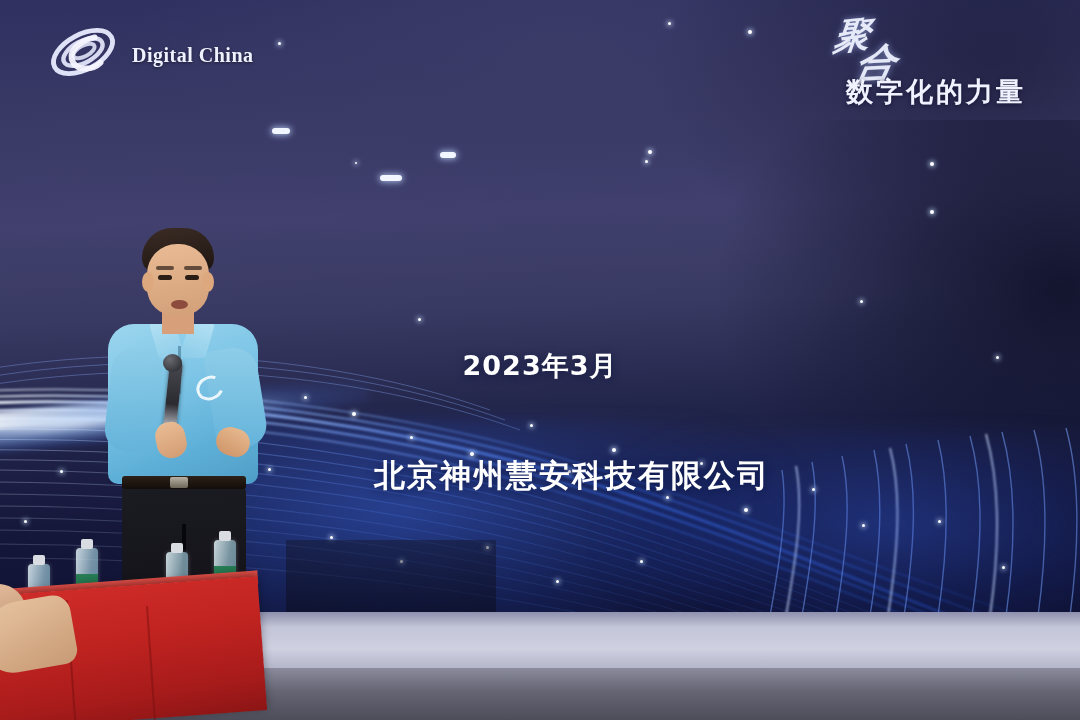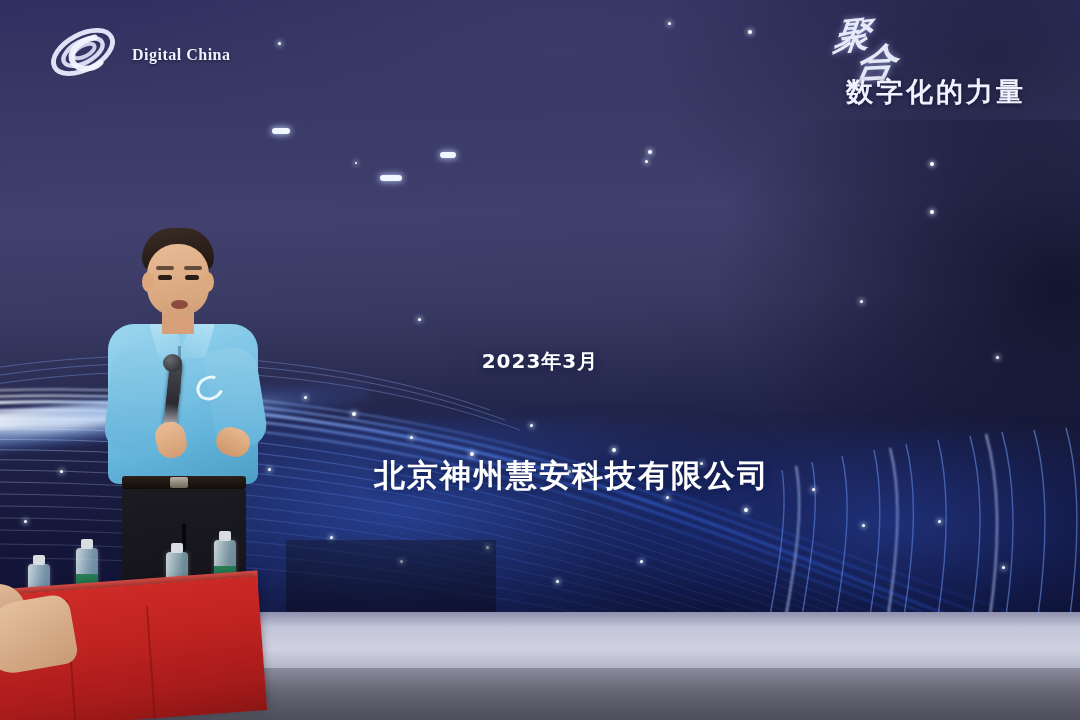--- a/index.html
+++ b/index.html
@@ -43,40 +43,40 @@
   .particles{position:absolute;left:0;top:0;width:1080px;height:635px;}
   .p{position:absolute;background:#fff;border-radius:50%;box-shadow:0 0 5px 1px rgba(200,225,255,.85);}
   .dash{position:absolute;background:#f2f6ff;border-radius:3px;box-shadow:0 0 6px 1px rgba(190,215,255,.8);}
 
   
   .logo-left{position:absolute;left:44px;top:16px;display:flex;align-items:center;gap:10px;}
   .swirl{width:78px;height:72px;flex:0 0 auto;}
   .dc-text{display:flex;flex-direction:column;line-height:1;}
   .dc-cn{font-size:31px;font-weight:700;color:#f4f6ff;letter-spacing:3px;
         text-shadow:0 1px 3px rgba(0,0,0,.5);font-family:"DejaVu Sans",sans-serif;}
-  .dc-en{font-size:16px;font-weight:700;color:#eef1ff;letter-spacing:.5px;margin-top:6px;
+  .dc-en{font-size:20px;font-weight:700;color:#eef1ff;letter-spacing:.5px;margin-top:6px;
         font-family:"Liberation Serif","DejaVu Serif",serif;text-shadow:0 1px 3px rgba(0,0,0,.5);}
 
   .logo-right{position:absolute;right:22px;top:14px;width:260px;height:106px;}
   .calli{position:absolute;left:30px;top:0px;width:150px;height:76px;
      font-family:"DejaVu Serif",serif;color:#eef2ff;}
   .calli-a{position:absolute;left:6px;top:-2px;font-size:36px;font-weight:700;font-style:italic;
      transform:skewX(-12deg) rotate(-6deg);text-shadow:0 0 6px rgba(180,200,255,.6);opacity:.96;}
   .calli-b{position:absolute;left:28px;top:22px;font-size:40px;font-weight:700;font-style:italic;
      transform:skewX(-14deg) rotate(-3deg);text-shadow:0 0 7px rgba(180,200,255,.6);opacity:.95;}
   .calli-sub{position:absolute;left:48px;top:60px;font-size:27px;font-weight:700;color:#f0f3ff;
      letter-spacing:3px;font-family:"DejaVu Sans",sans-serif;text-shadow:0 1px 4px rgba(10,10,40,.7);
      white-space:nowrap;}
 
   
   .slide-title{position:absolute;left:0;top:182px;width:1080px;text-align:center;
     font-family:"DejaVu Sans",sans-serif;font-weight:700;font-size:50px;color:#ffffff;
     letter-spacing:2px;text-shadow:0 2px 10px rgba(10,15,55,.75), 0 0 2px rgba(255,255,255,.4);}
   .slide-date{position:absolute;left:0;top:348px;width:1080px;text-align:center;
-    font-family:"DejaVu Sans",sans-serif;font-weight:700;font-size:20px;color:#ffffff;
+    font-family:"DejaVu Sans",sans-serif;font-weight:700;font-size:27px;color:#ffffff;
     letter-spacing:1px;text-shadow:0 2px 8px rgba(10,15,55,.7);}
   .slide-company{position:absolute;left:0;top:455px;width:1080px;text-align:center;
     font-family:"DejaVu Sans",sans-serif;font-weight:700;font-size:31px;color:#ffffff;
     letter-spacing:2px;text-shadow:0 2px 9px rgba(8,20,70,.75);margin-left:32px;}
 
   
   .floor{position:absolute;left:0;top:612px;width:1080px;height:108px;
     background:linear-gradient(180deg,#8e90ad 0%,#c3c5d8 14%,#cfd1e1 34%,#aeb0c4 56%,#8e8f9f 74%,#7c7d8c 100%);}
   .floor-shadow{position:absolute;left:0;top:668px;width:1080px;height:52px;
     background:linear-gradient(180deg,rgba(60,58,70,.35),rgba(40,38,50,.55));}

